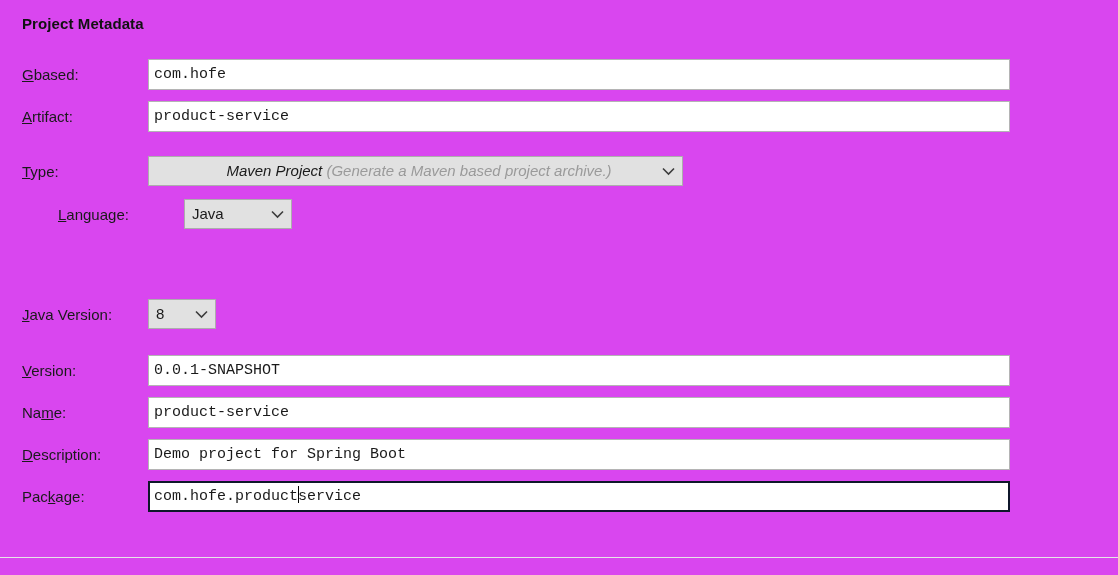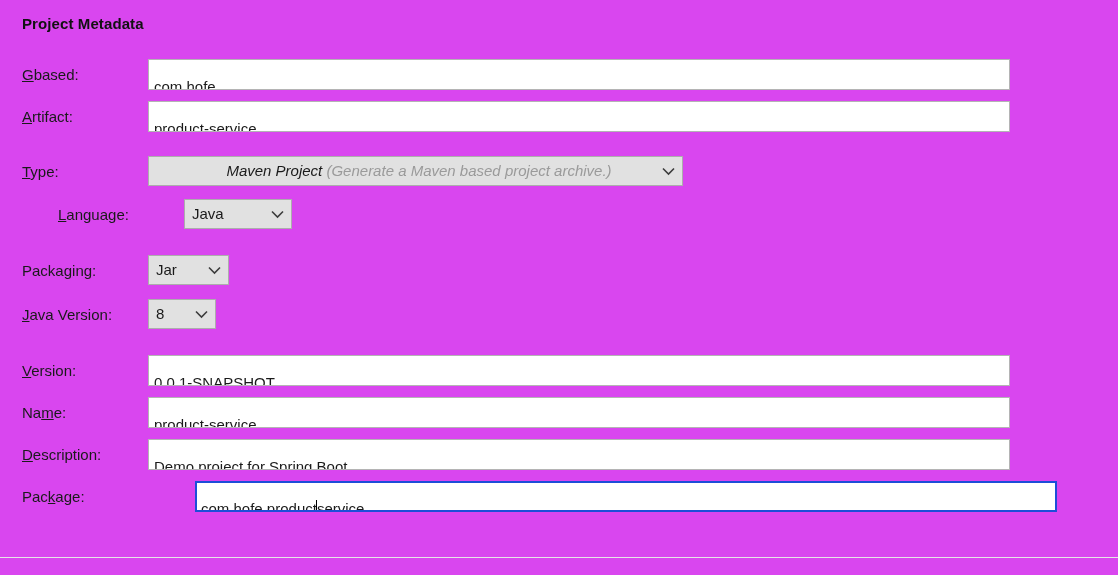--- a/index.html
+++ b/index.html
@@ -62,33 +62,32 @@
   
   .text-field {
     position: absolute;
     left: 148px;
     top: 0;
     width: 862px;
     height: 31px;
     box-sizing: border-box;
     background: #ffffff;
     border: 1px solid #b4b4b4;
-    font-family: Liberation Sans, sans-serif;
-    font-size: 15px;
-    color: #1a1a1a;
-    padding: 12px 0 0 5px;
+    font-family: Liberation Mono, monospace;
+    font-size: 15px;
+    color: #1a1a1a;
+    padding: 0 0 0 5px;
     line-height: 29px;
     white-space: nowrap;
     overflow: hidden;
   }
   .text-field.focused {
-    border: 2px solid #1d4ed8;
+    border: 2px solid #0f172a;
     line-height: 27px;
     padding-left: 4px;
-    margin-left: 47px;
   }
 
   
   .caret {
     display: inline-block;
     width: 1px;
     height: 17px;
     background: #000000;
     vertical-align: -3px;
     margin: 0 -0.5px;
@@ -165,28 +164,20 @@
 
   <div class="form-row" style="top:199px;margin-left:36px;">
     <div class="field-label"><span></span><span class="mn">L</span><span>anguage:</span></div>
     <div class="combo" id="combo-lang"><span>Java</span><span class="chev">
           <svg width="13" height="9" viewBox="0 0 13 9">
             <polyline points="1,1.5 6.5,7 12,1.5" fill="none" stroke="#3c3c3c" stroke-width="1.6"></polyline>
           </svg>
         </span></div>
   </div>
 
-  <div class="form-row" style="top:255px;">
-    <div class="field-label"><span>Packa</span><span class="mn">g</span><span>ing:</span></div>
-    <div class="combo" id="combo-pack"><span>Jar</span><span class="chev">
-          <svg width="13" height="9" viewBox="0 0 13 9">
-            <polyline points="1,1.5 6.5,7 12,1.5" fill="none" stroke="#3c3c3c" stroke-width="1.6"></polyline>
-          </svg>
-        </span></div>
-  </div>
 
   <div class="form-row" style="top:299px;">
     <div class="field-label"><span></span><span class="mn">J</span><span>ava Version:</span></div>
     <div class="combo" id="combo-java"><span>8</span><span class="chev">
           <svg width="13" height="9" viewBox="0 0 13 9">
             <polyline points="1,1.5 6.5,7 12,1.5" fill="none" stroke="#3c3c3c" stroke-width="1.6"></polyline>
           </svg>
         </span></div>
   </div>
 

